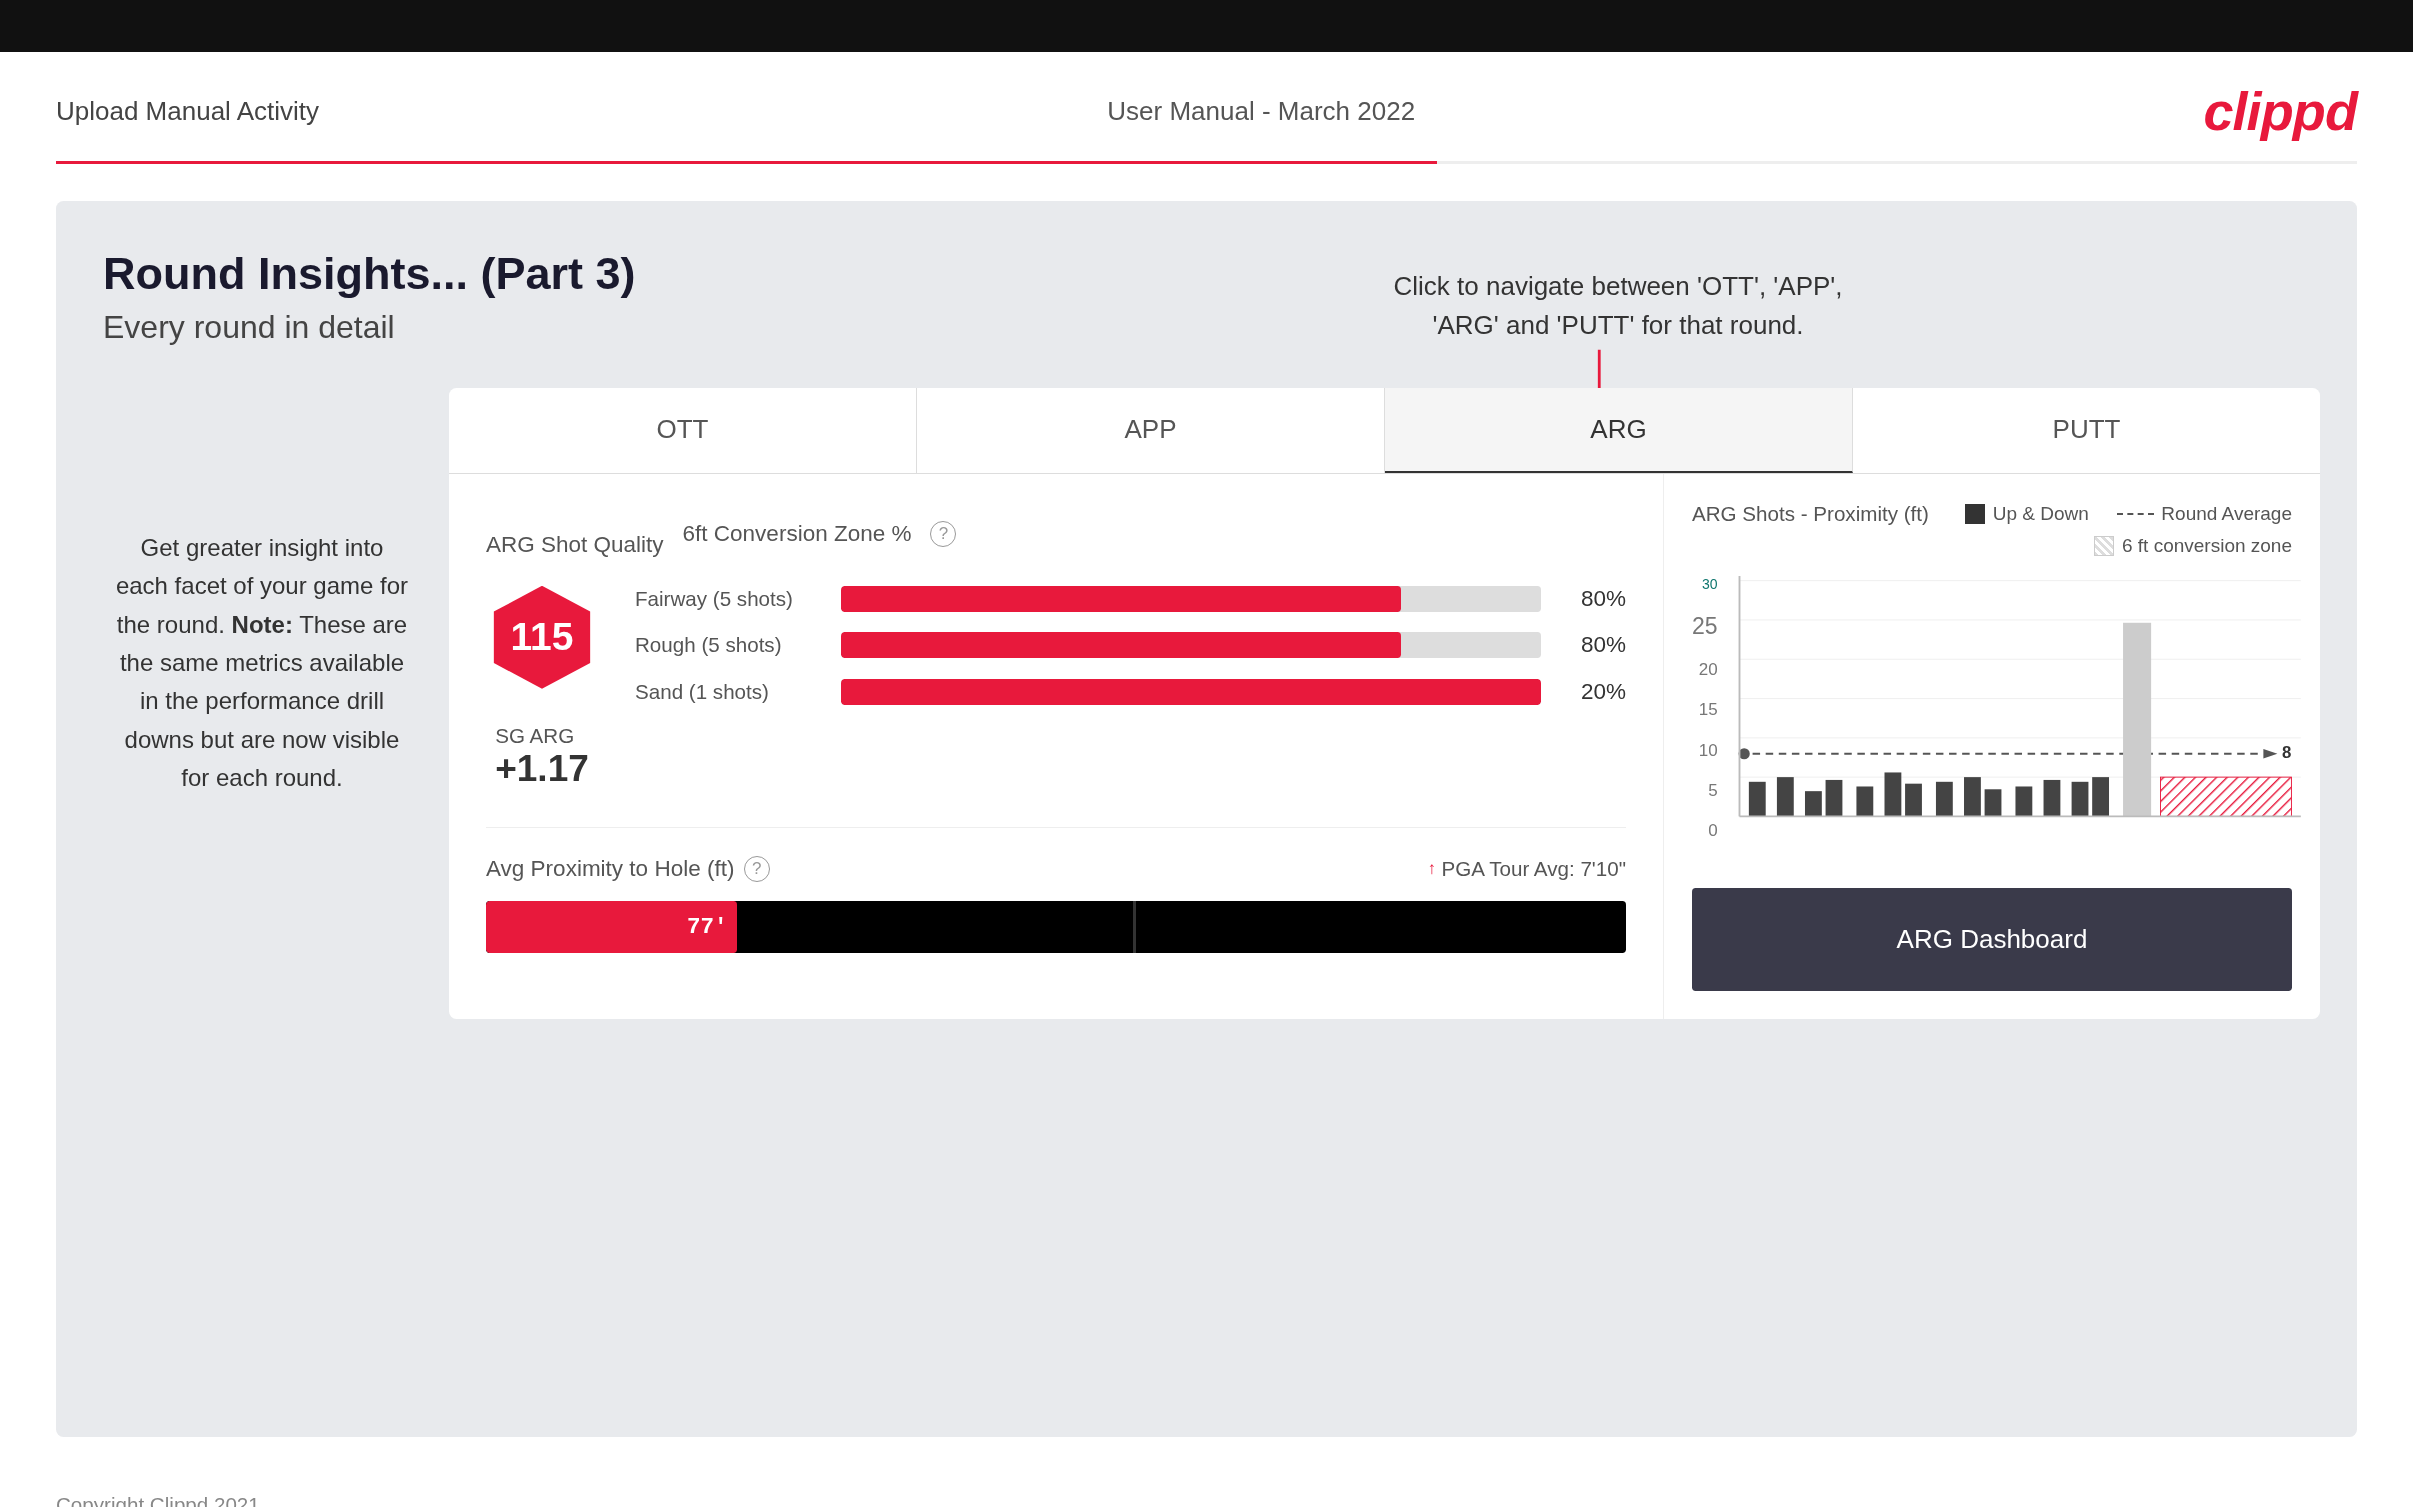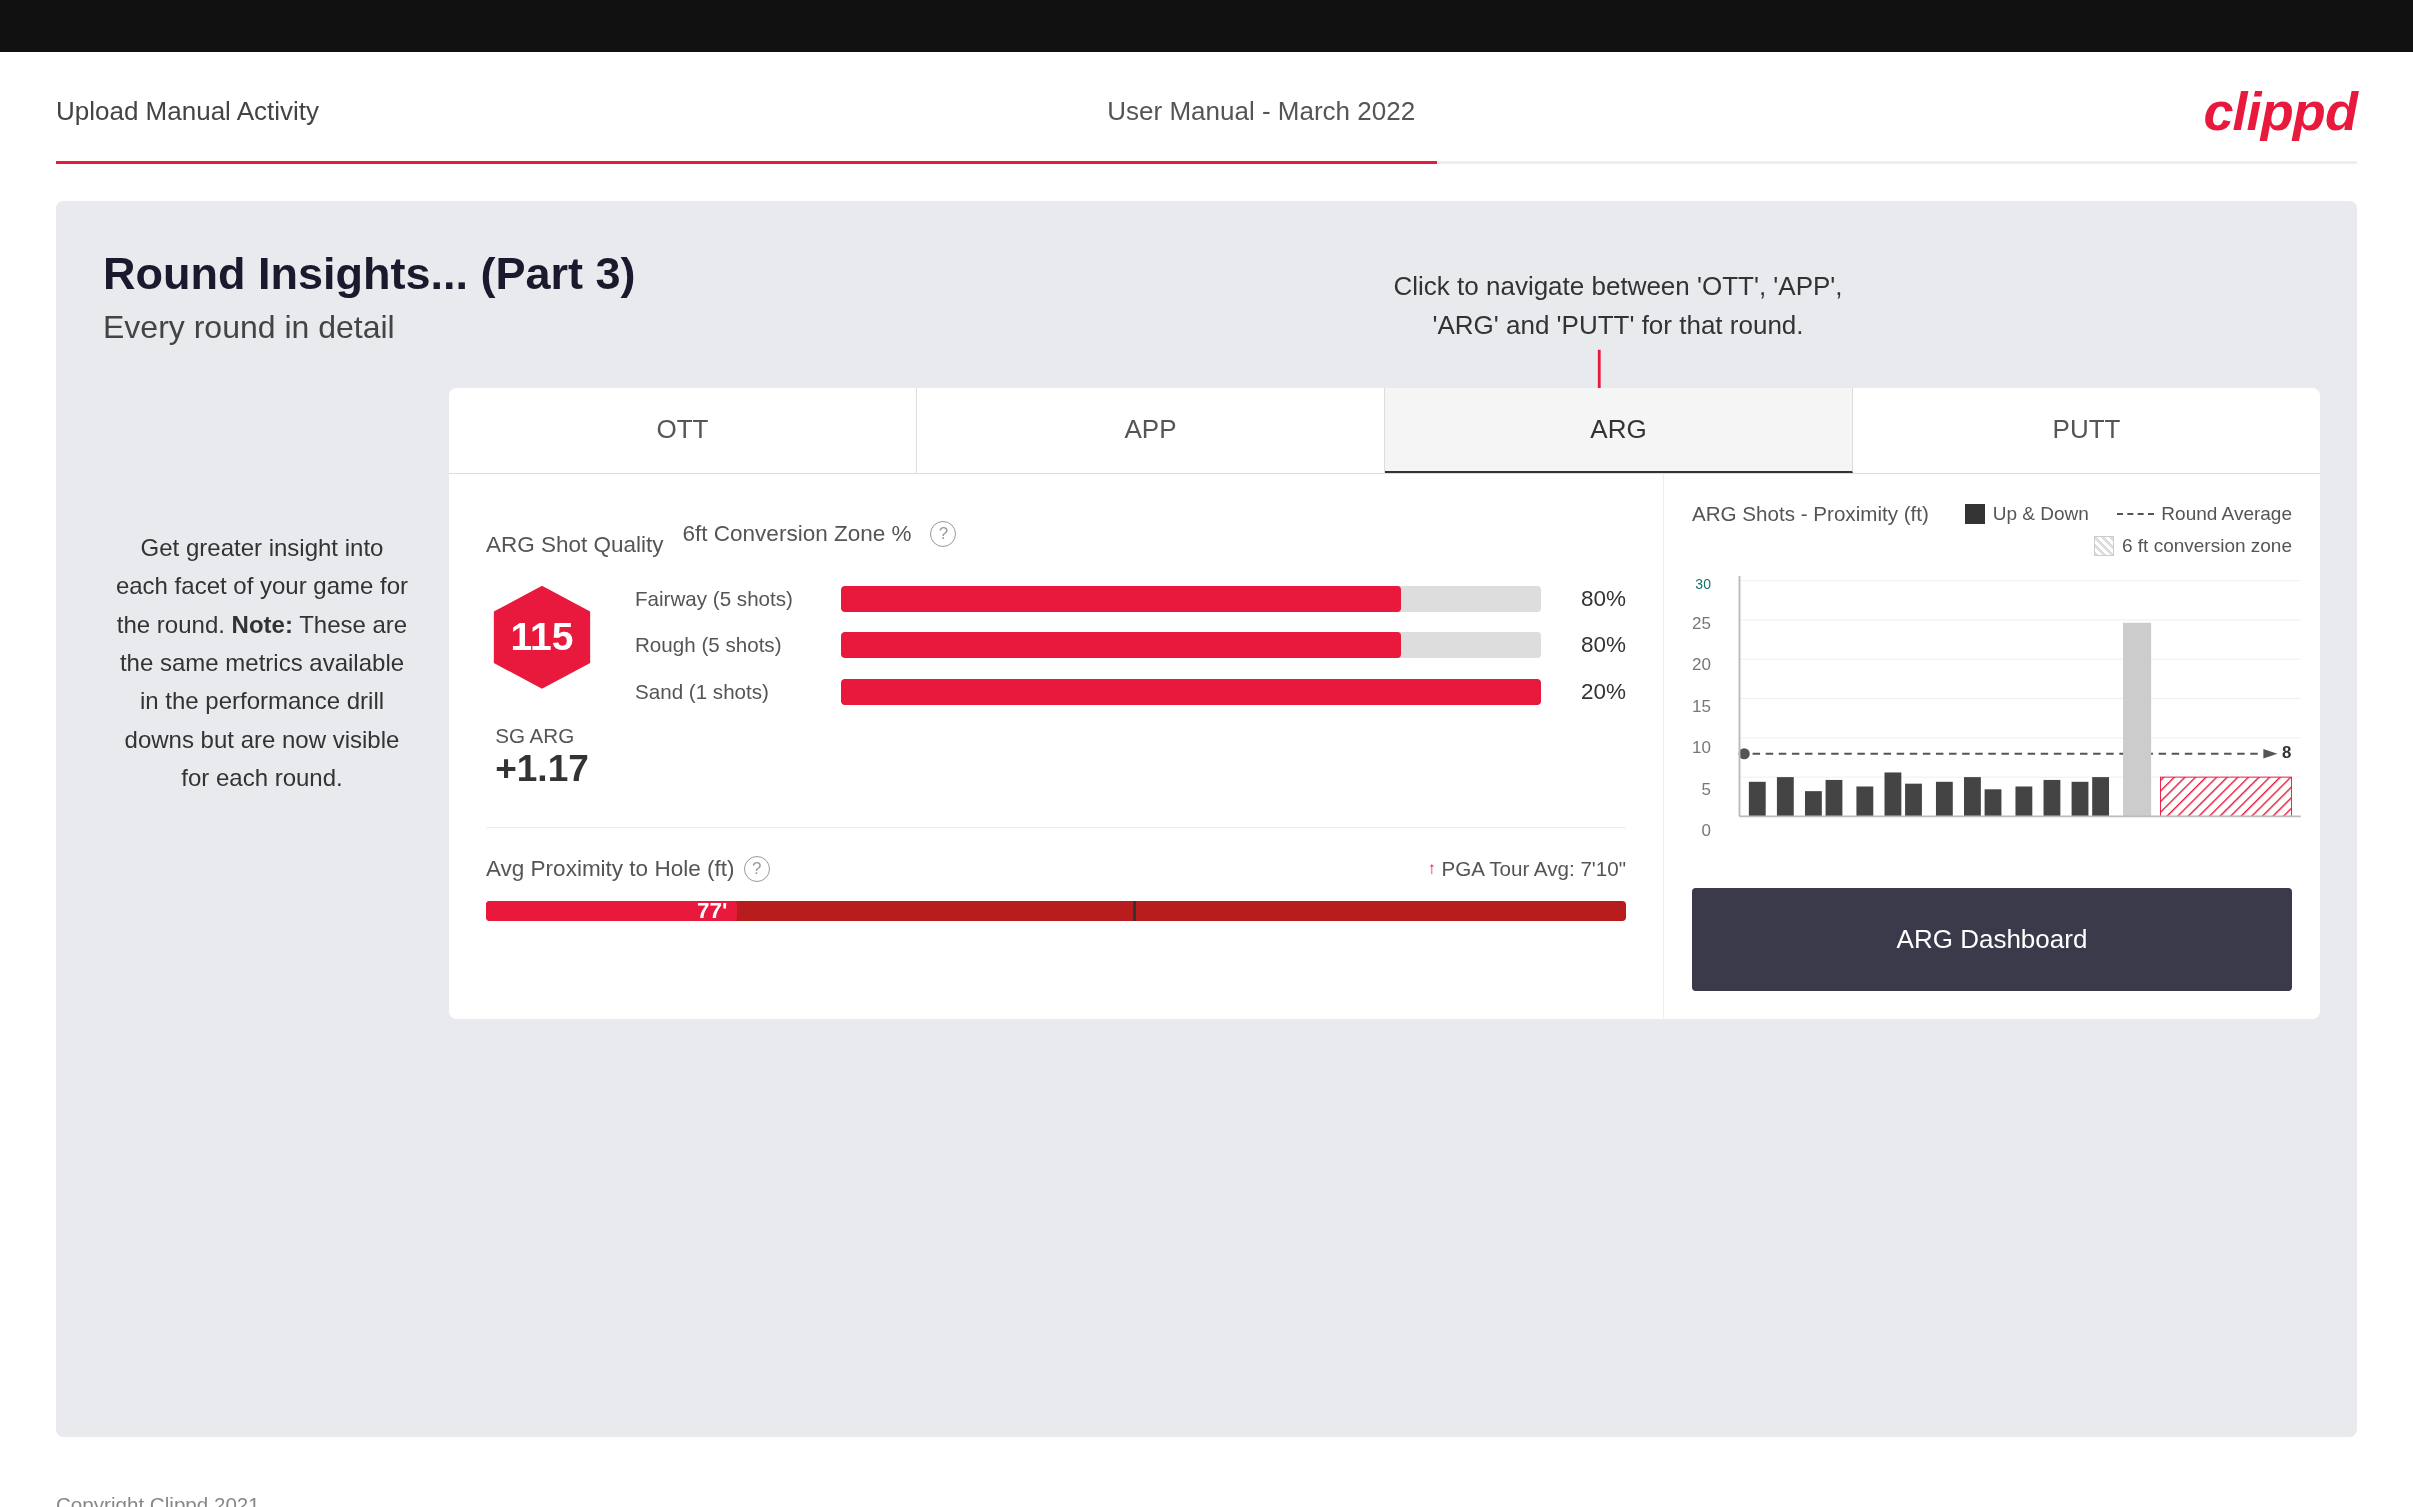--- a/index.html
+++ b/index.html
@@ -60,21 +60,21 @@
     
     .sg-section { margin-top: 16px; }
     .sg-label { font-size: 20.6px; color: #555; }
     .sg-value { font-size: 37px; font-weight: bold; color: #333; }
 
     
     .proximity-section { margin-top: 37px; padding-top: 28px; border-top: 0.9px solid #eee; }
     .proximity-header { display: flex; justify-content: space-between; align-items: center; margin-bottom: 19px; }
     .proximity-label { font-size: 22.5px; color: #555; display: flex; align-items: flex-end; gap: 9.4px; }
     .proximity-avg { font-size: 20.6px; color: #555; display: flex; align-items: center; gap: 5.6px; }
-    .prox-bar-track { width: 100%; height: 20px; background: #b91c1c; border-radius: 3.7px; position: relative; overflow: hidden; }
+    .prox-bar-track { width: 100%; height: 52px; background: #000000; border-radius: 3.7px; position: relative; overflow: hidden; font-family: Liberation Mono, monospace; }
     .prox-bar-fill { height: 100%; background: #e8193c; border-radius: 3.7px; display: flex; align-items: center; justify-content: flex-end; padding-right: 9.4px; }
     .prox-value { font-size: 22.5px; color: #fff; font-weight: bold; }
     .cursor-line { position: absolute; right: 43%; top: 0; bottom: 0; width: 2.8px; background: #333; }
 
     
     .right-panel { width: 656px; padding: 28px; }
     .right-title { font-size: 20.6px; color: #555; }
     .legend { display: flex; gap: 28px; align-items: center; flex-wrap: wrap; }
     .legend-item { display: flex; align-items: center; gap: 7.5px; font-size: 19px; color: #555; }
     .legend-box { width: 20.6px; height: 20.6px; background: #333; }
@@ -217,21 +217,21 @@
             <div style="width:20.6px;height:20.6px;background:repeating-linear-gradient(45deg,#ddd,#ddd 2.8px,#fff 2.8px,#fff 5.6px);border:0.9px solid #ccc;"></div>
             <span>6 ft conversion zone</span>
           </div>
         </div>
 
         <div style="position:relative;margin-top:19px;padding-left:47px;">
 
           
           <div style="position:absolute;left:0;top:0;bottom:28px;display:flex;flex-direction:column;justify-content:space-between;align-items:flex-end;padding-right:5.6px;">
             <span style="font-size:14px;color:#0f766e;">30</span>
-            <span style="font-size:17px;color:#777;">25</span>
+            <span style="font-size:23px;color:#777;">25</span>
             <span style="font-size:17px;color:#777;">20</span>
             <span style="font-size:17px;color:#777;">15</span>
             <span style="font-size:17px;color:#777;">10</span>
             <span style="font-size:17px;color:#777;">5</span>
             <span style="font-size:17px;color:#777;">0</span>
           </div>
 
           
           <svg width="581" height="290" style="overflow:visible;" viewBox="0 0 620 310">
 

